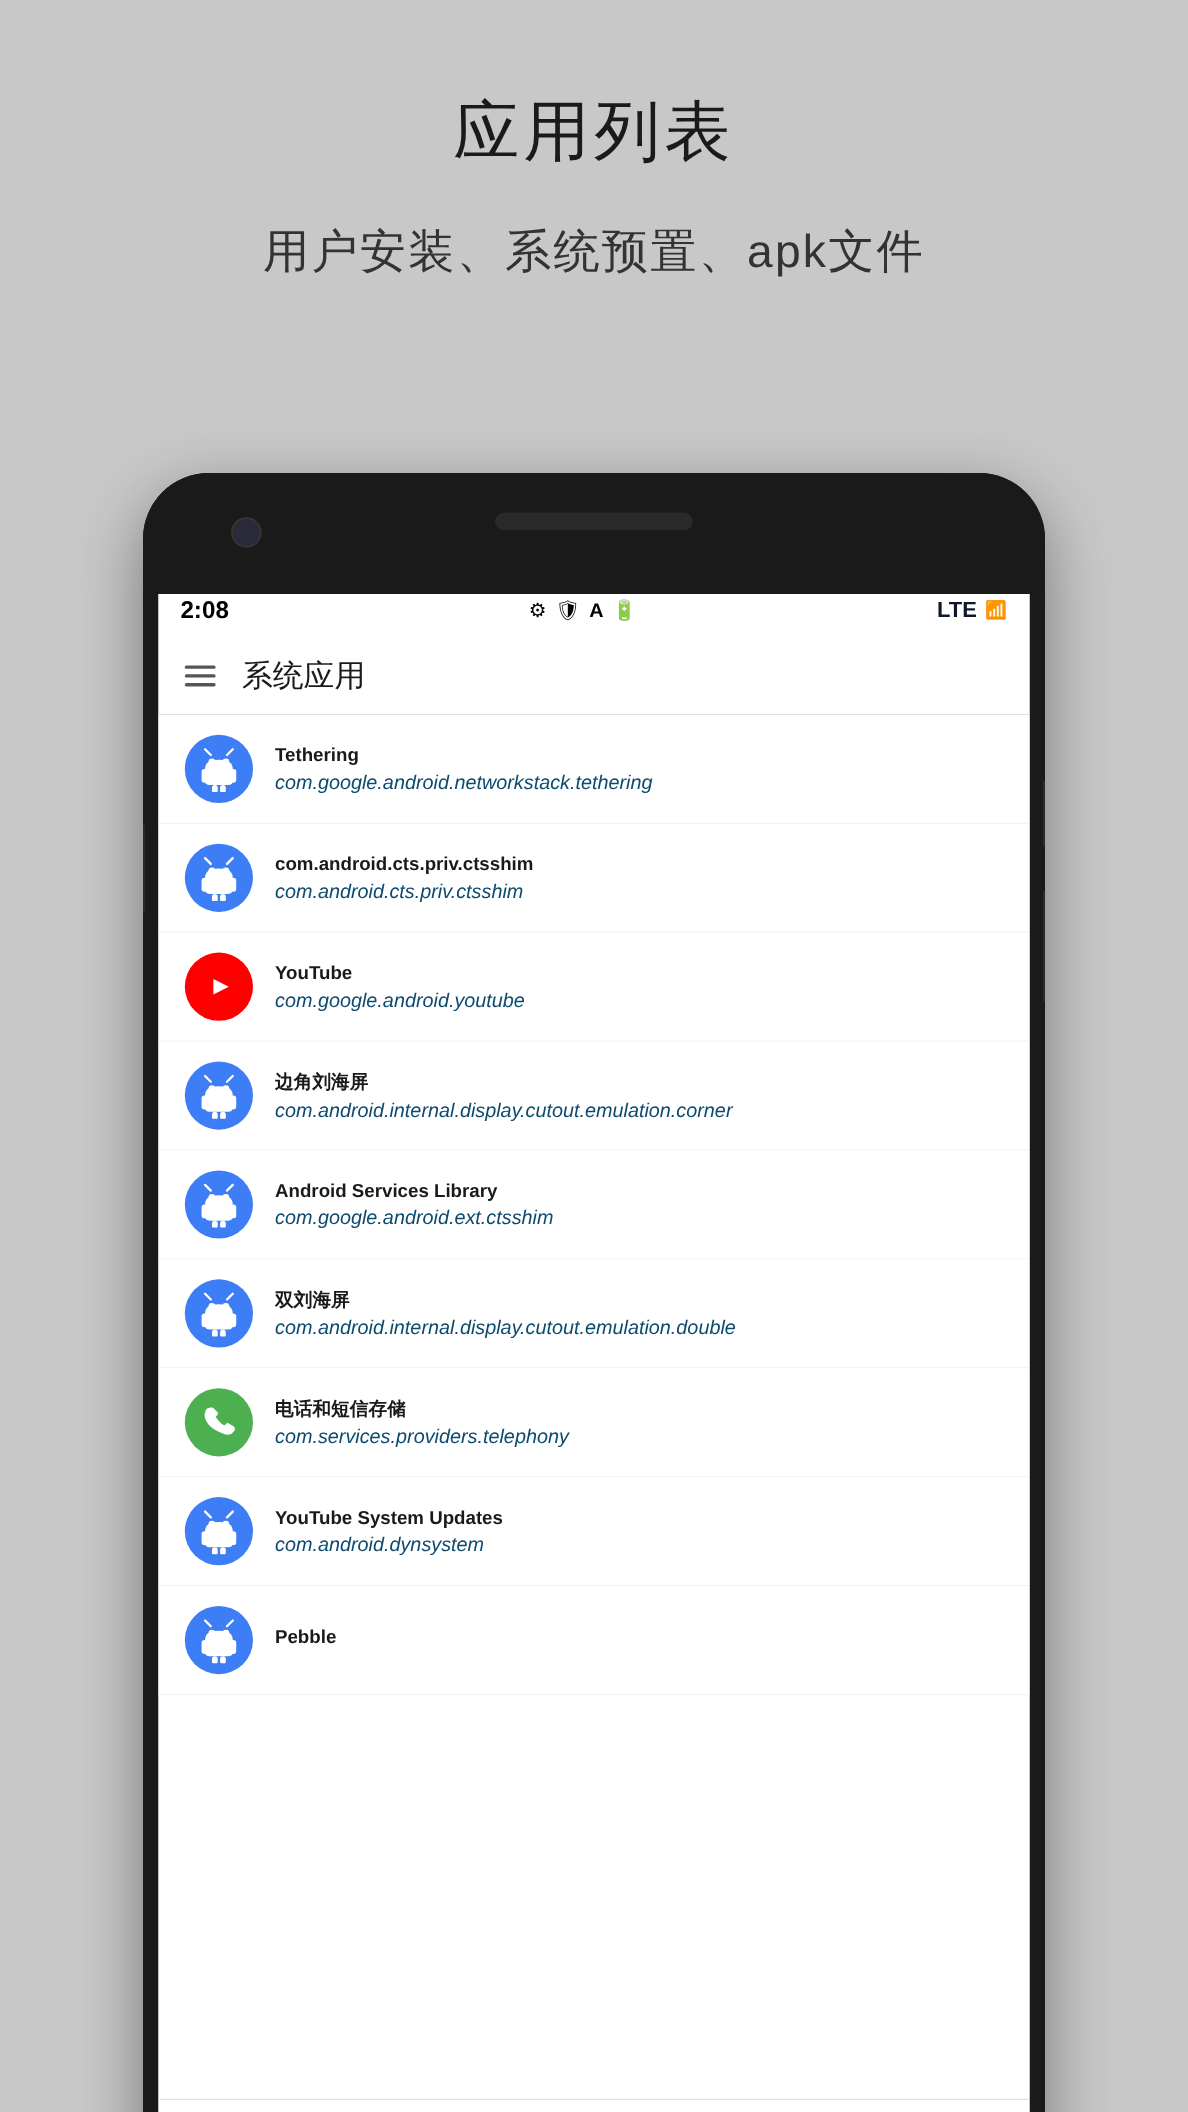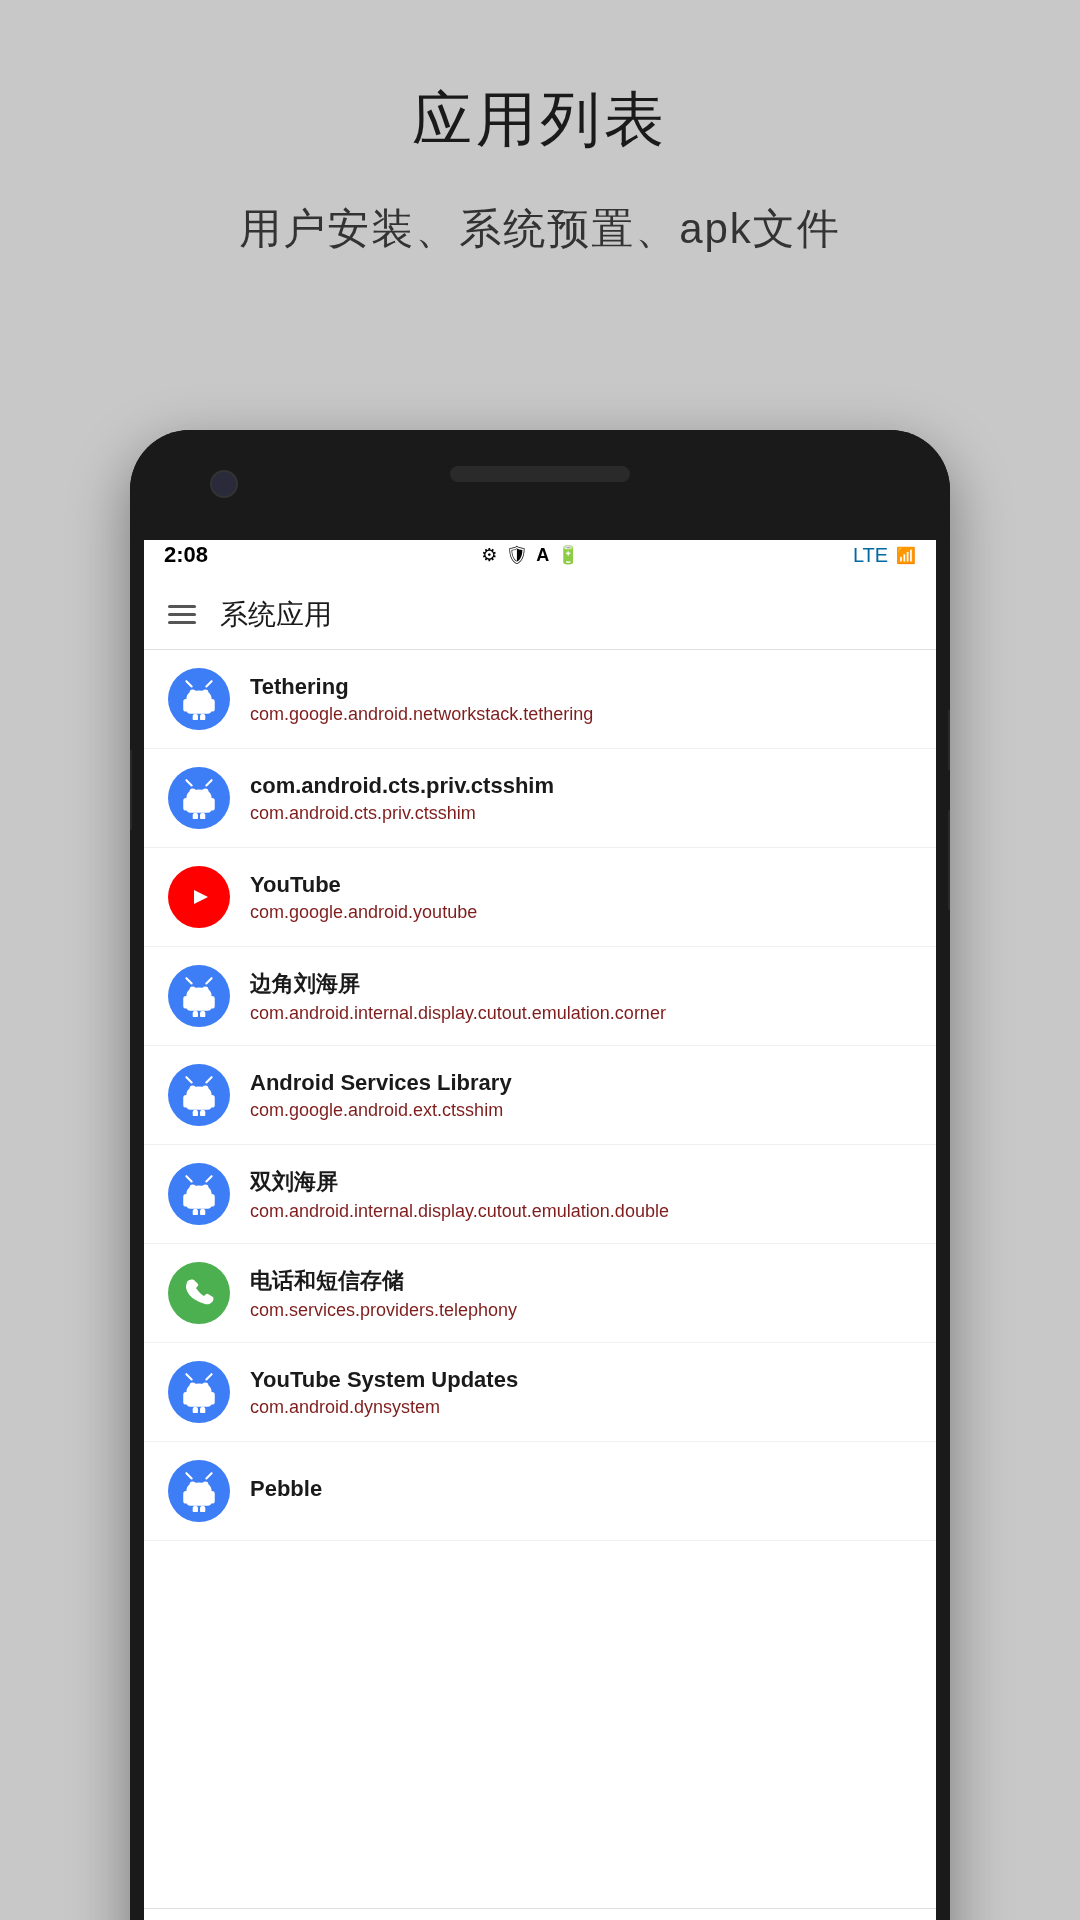--- a/index.html
+++ b/index.html
@@ -121,22 +121,22 @@
     .status-icon {
       font-size: 18px;
       color: #000;
     }
 
     .status-right {
       display: flex;
       align-items: center;
       gap: 8px;
       font-size: 20px;
-      font-weight: 400;
-      color: #0369a1;
+      font-weight: 700;
+      color: #0f172a;
     }
 
     
     .app-bar {
       height: 70px;
       background: #fff;
       display: flex;
       align-items: center;
       padding: 0 24px;
       gap: 24px;
@@ -212,35 +212,36 @@
       width: 42px;
       height: 42px;
     }
 
     .app-info {
       flex: 1;
       overflow: hidden;
     }
 
     .app-name {
-      font-size: 22px;
+      font-size: 17px;
       font-weight: 600;
       color: #1a1a1a;
       margin-bottom: 4px;
       white-space: nowrap;
       overflow: hidden;
       text-overflow: ellipsis;
     }
 
     .app-pkg {
       font-size: 18px;
-      color: #7f1d1d;
+      color: #0c4a6e;
       white-space: nowrap;
       overflow: hidden;
       text-overflow: ellipsis;
+      font-style: italic;
     }
 
     
     .bottom-nav {
       height: 90px;
       background: #fff;
       border-top: 1px solid #e0e0e0;
       display: flex;
       align-items: center;
       justify-content: space-around;

